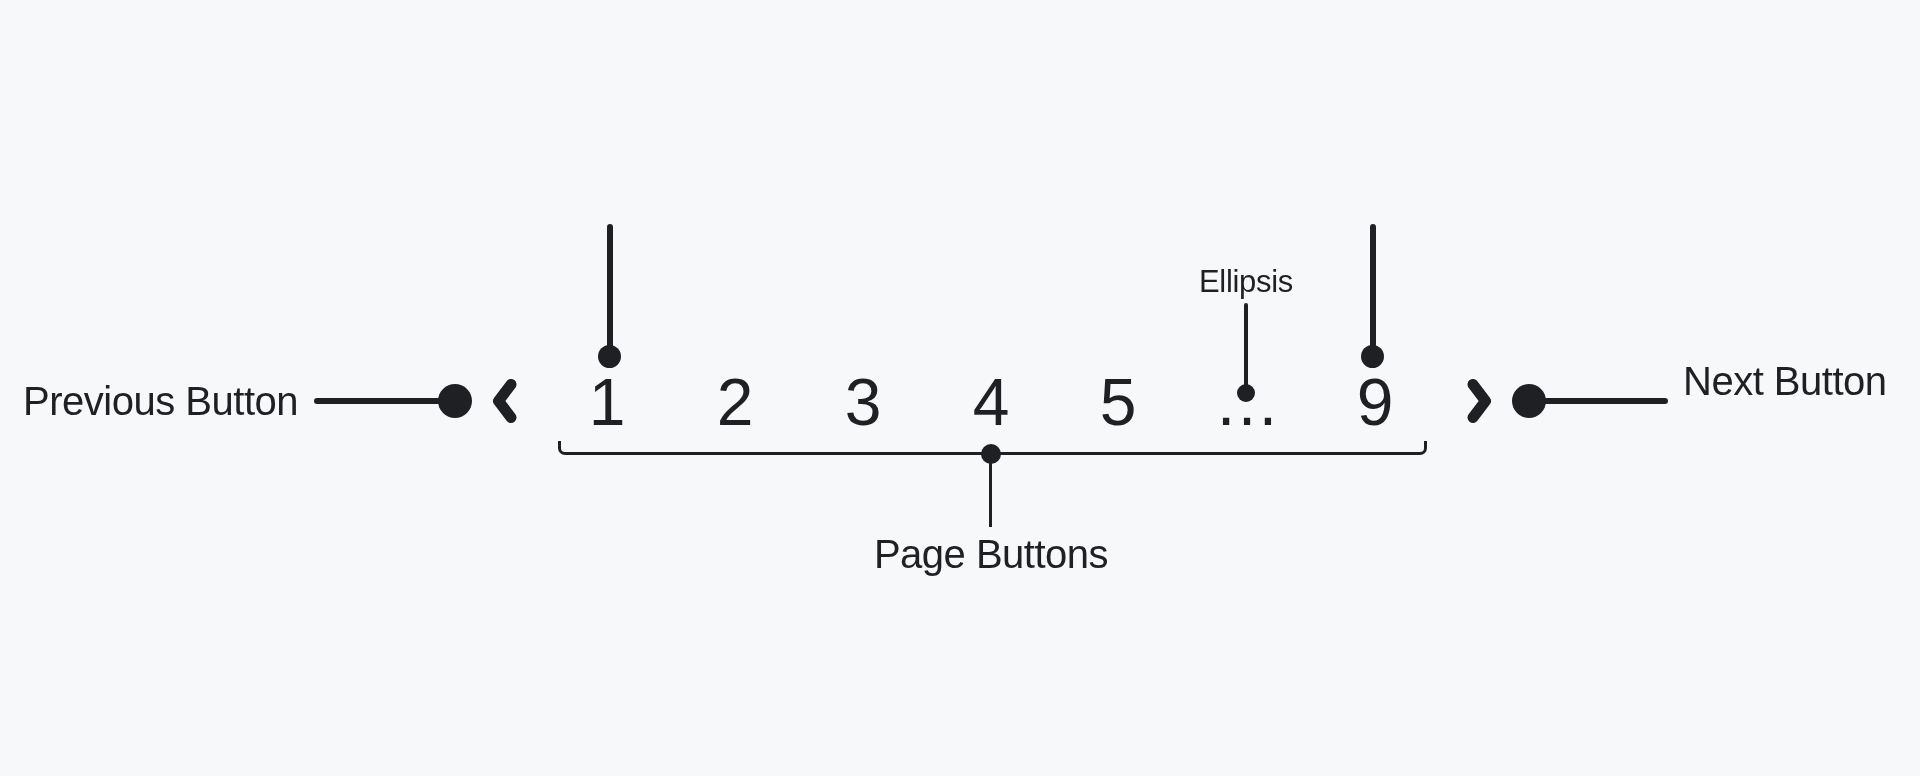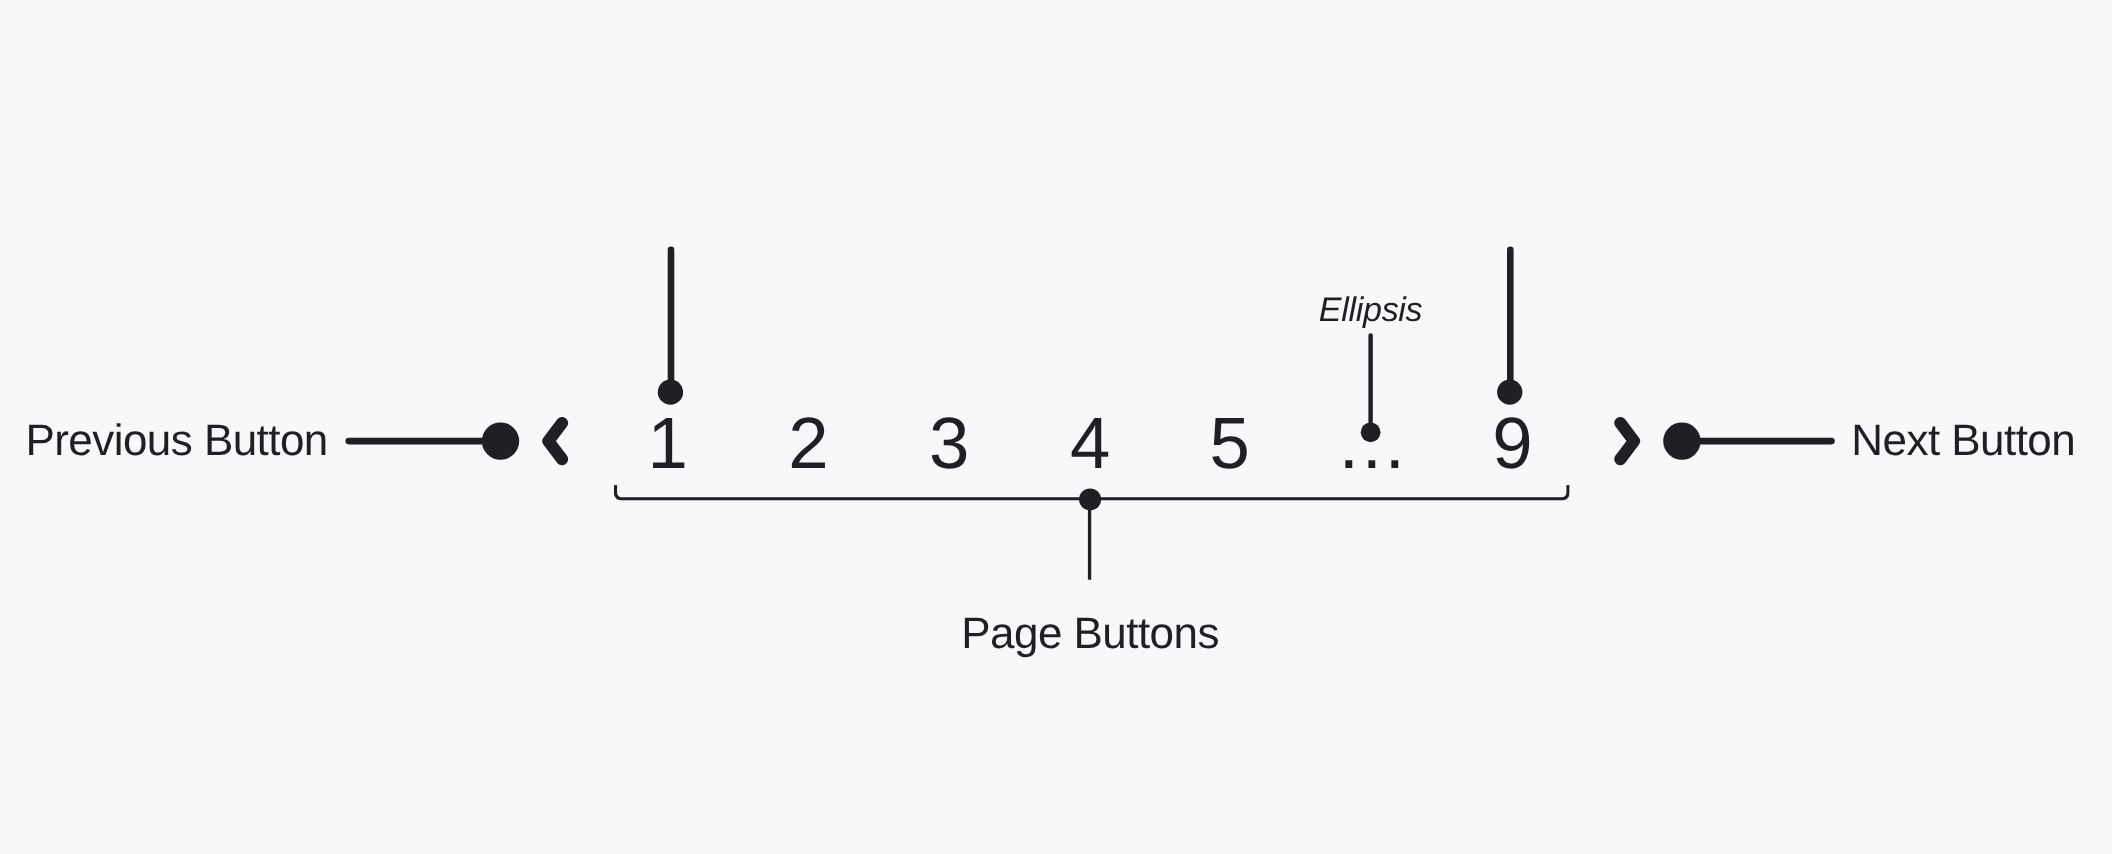--- a/index.html
+++ b/index.html
@@ -45,21 +45,21 @@
   .pg:nth-of-type(7){left:1375px;}
   .chev{display:block;}
   .chev path{stroke:var(--ink);stroke-width:11;fill:none;stroke-linecap:round;stroke-linejoin:round;}
   .bracket{
     left:558px;top:441px;width:869px;height:14px;
     border:3px solid var(--ink);
     border-top:none;
     border-radius:0 0 7px 7px;
     box-sizing:border-box;
   }
-  .ellipsis-label{font-size:31px;letter-spacing:-0.3px;font-style:italic;}
+  .ellipsis-label{font-size:31px;letter-spacing:-0.3px;}
   .thinline{background:var(--ink);width:4px;border-radius:2px;}
   .stem{background:var(--ink);width:3px;}
 </style>
 </head>
 <body>
 
 <div class="canvas">
 
   <div class="abs label vcenter" style="right:1622px;top:401px;">Previous Button</div>
   <div class="abs hline" style="left:314px;top:398px;width:142px;"></div>
@@ -80,30 +80,30 @@
   <span class="abs pg">9</span>
 
   <div class="abs" style="left:1466px;top:378px;">
     <svg class="chev" width="26" height="46" viewBox="0 0 26 46">
       <path d="M7 39.5 L19.5 23 L7 6.5"></path>
     </svg>
   </div>
 
   <div class="abs dot" style="left:1512px;top:384px;width:34px;height:34px;"></div>
   <div class="abs hline" style="left:1529px;top:398px;width:139px;"></div>
-  <div class="abs label vcenter" style="left:1683px;top:401px;">Next Button</div>
+  <div class="abs label vcenter" style="left:1683px;top:381px;">Next Button</div>
 
   <div class="abs vline" style="left:607px;top:224px;height:132px;"></div>
   <div class="abs dot" style="left:598px;top:345px;width:23px;height:23px;"></div>
 
   <div class="abs vline" style="left:1370px;top:224px;height:132px;"></div>
   <div class="abs dot" style="left:1361px;top:345px;width:23px;height:23px;"></div>
 
   <div class="abs label ellipsis-label ccenter" style="left:1246px;top:281px;">Ellipsis</div>
   <div class="abs thinline" style="left:1244px;top:303px;height:90px;"></div>
   <div class="abs dot" style="left:1237px;top:384px;width:18px;height:18px;"></div>
 
   <div class="abs bracket"></div>
   <div class="abs dot" style="left:981px;top:444px;width:20px;height:20px;"></div>
   <div class="abs stem" style="left:989px;top:455px;height:72px;"></div>
-  <div class="abs label ccenter" style="left:991px;top:554px;margin-top:22px;">Page Buttons</div>
+  <div class="abs label ccenter" style="left:991px;top:554px;">Page Buttons</div>
 
 </div>
 
 </body></html>

